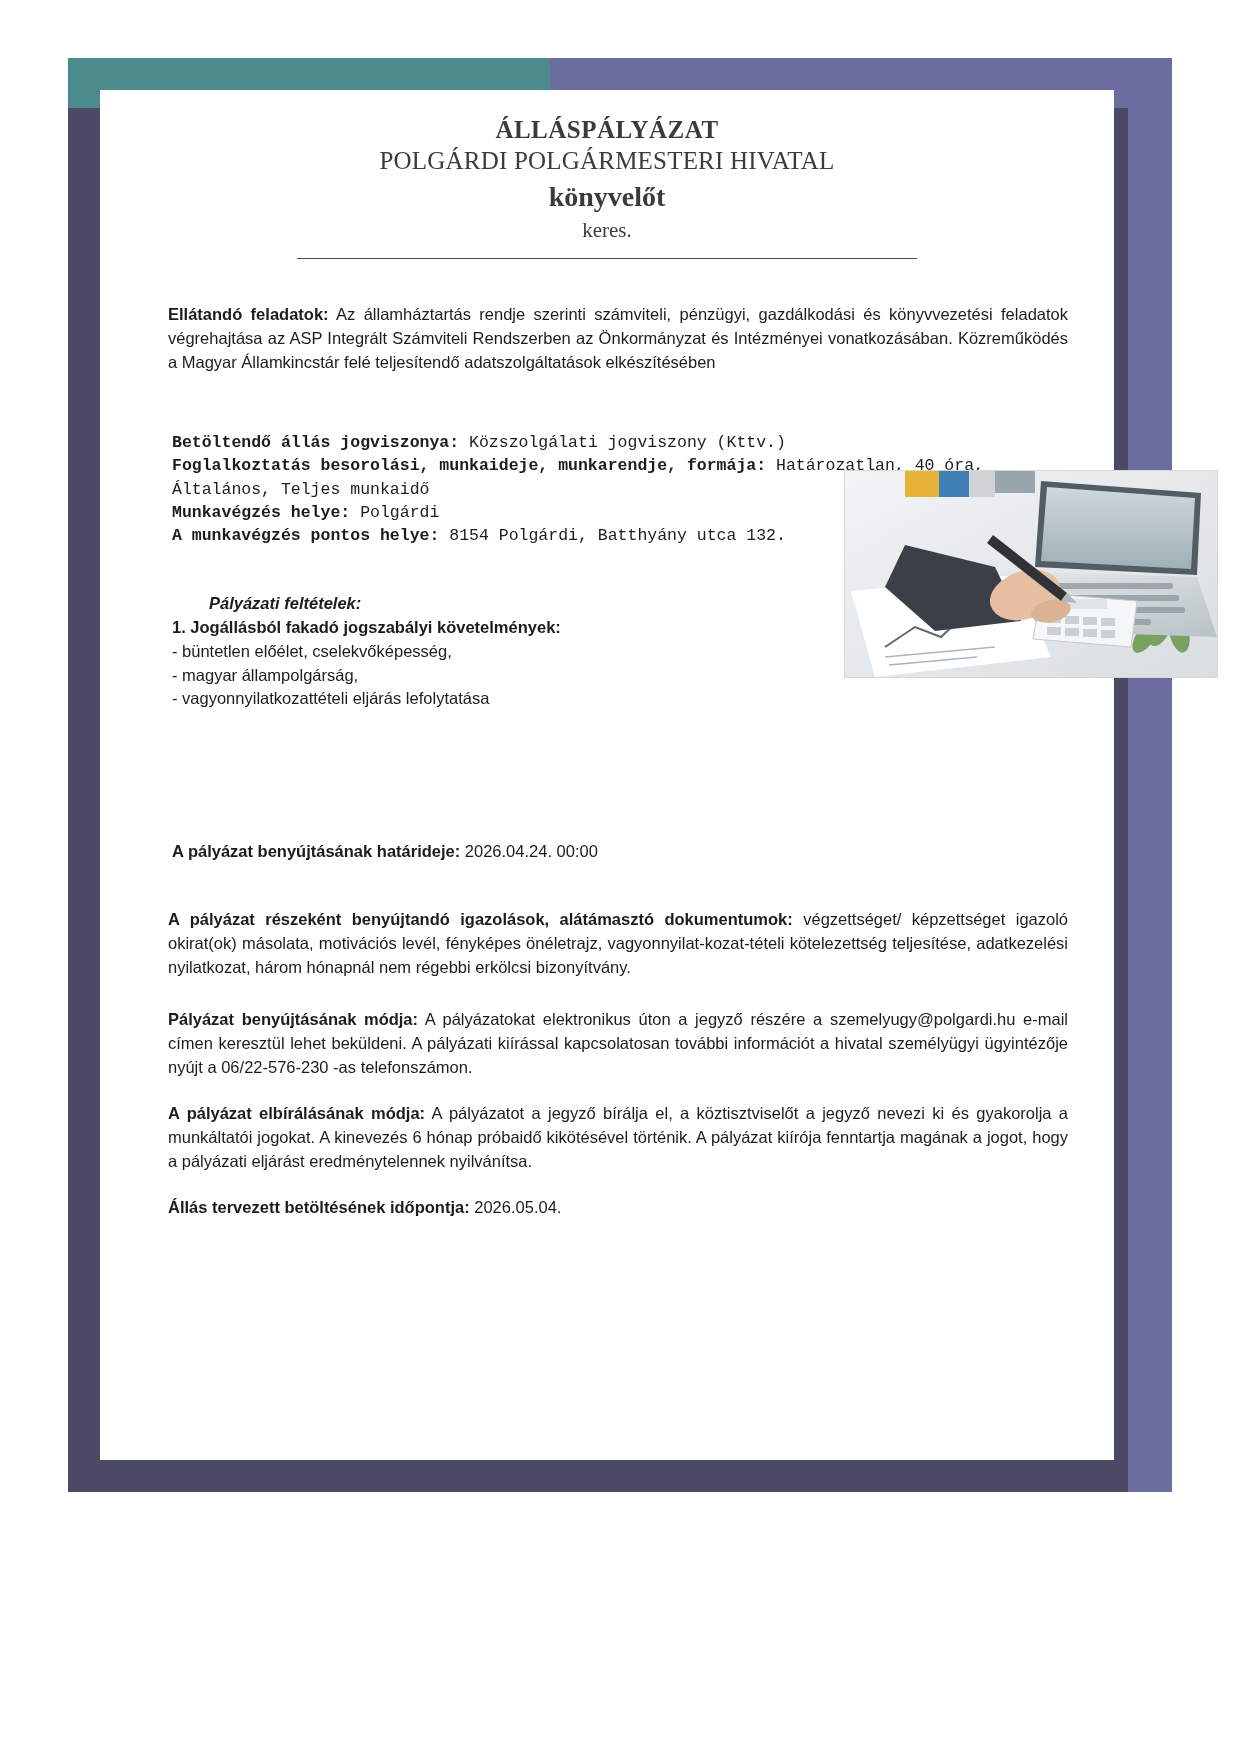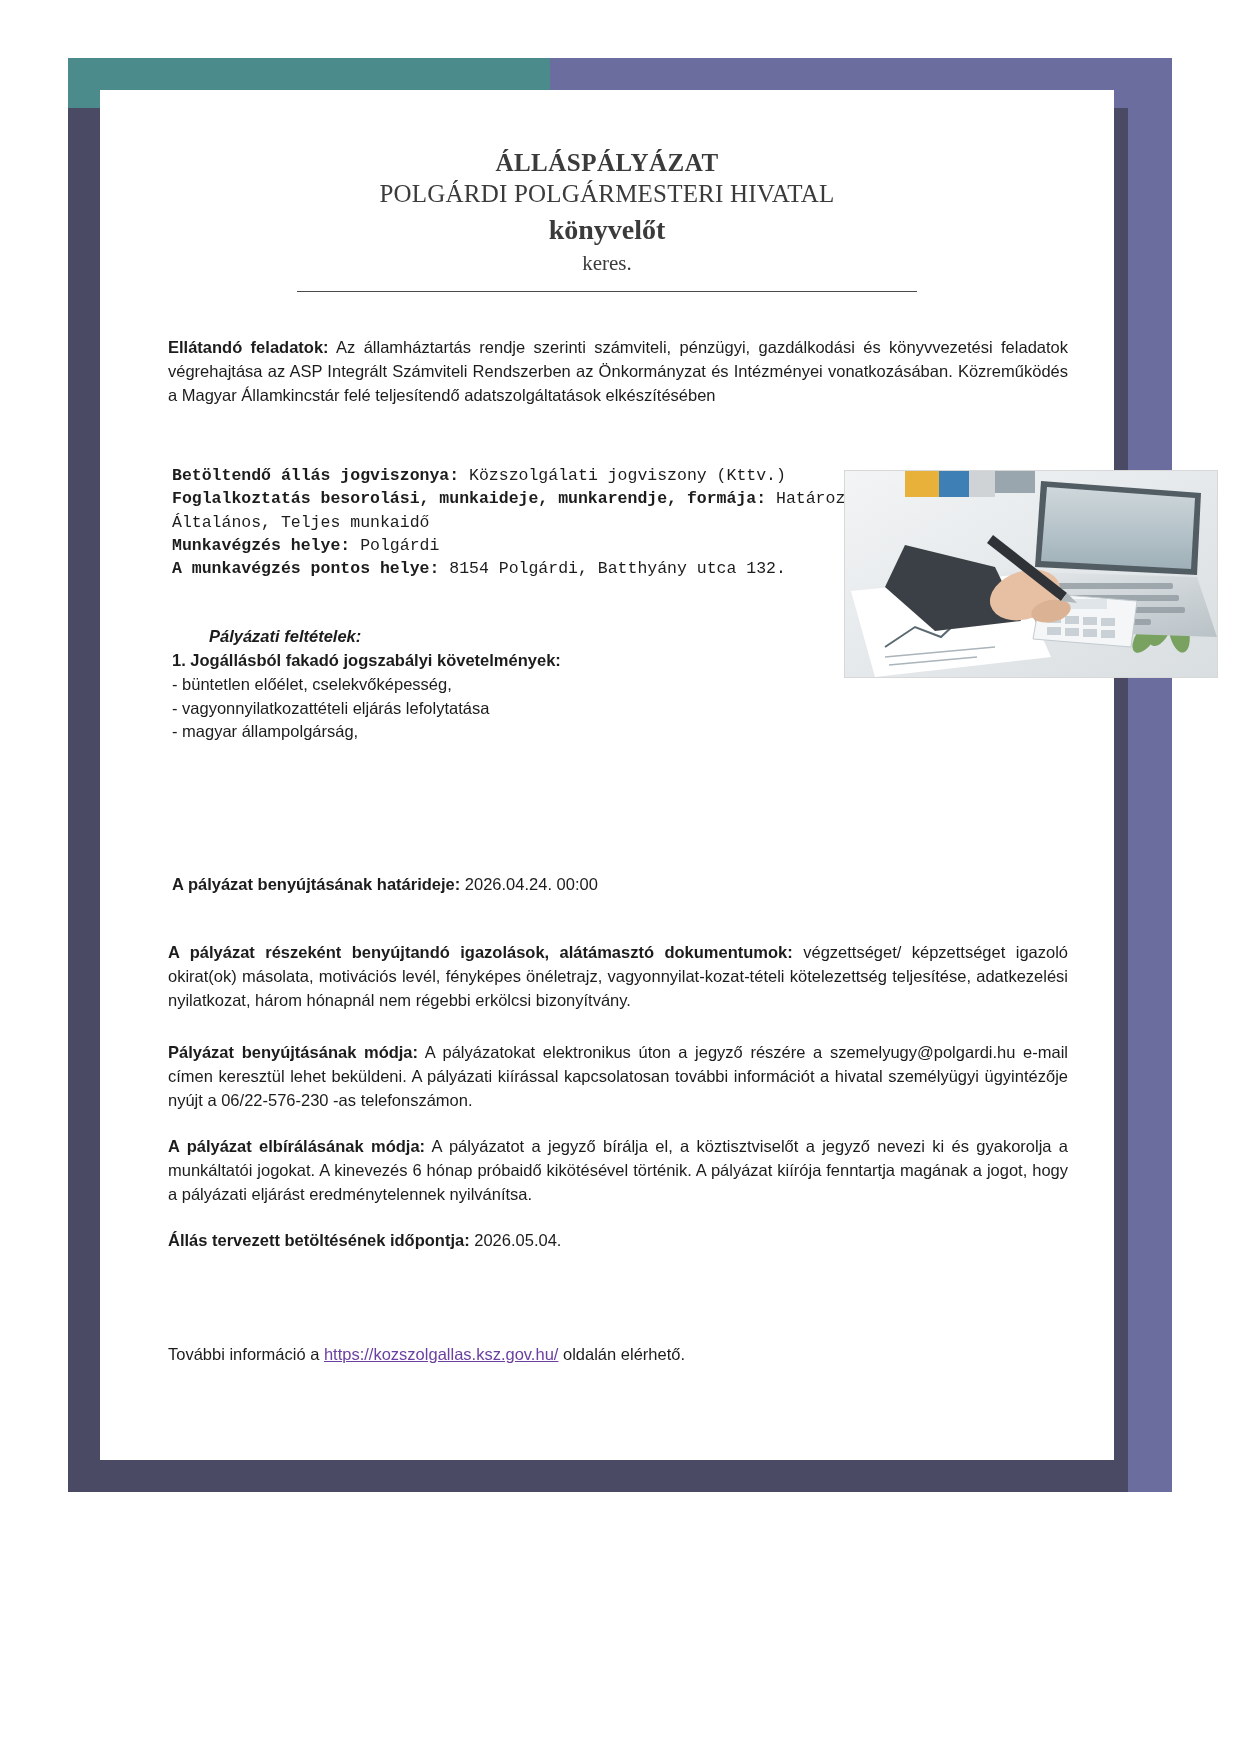--- a/index.html
+++ b/index.html
@@ -50,21 +50,21 @@
   }
 
   
   .content {
     position: absolute;
     left: 100px;
     top: 90px;
     width: 1014px;
     height: 1370px;
     box-sizing: border-box;
-    padding: 57px 34px 0 34px;
+    padding: 24px 34px 0 34px;
   }
 
   .title-block {
     text-align: center;
     font-family: "Liberation Serif", serif;
     color: #3b3b3b;
   }
   .title-1 {
     font-size: 25px;
     font-weight: bold;
@@ -185,22 +185,22 @@
       <b>A munkavégzés pontos helye:</b><span> 8154 Polgárdi, Batthyány utca 132.</span>
     </div>
   </div>
 
   <div class="sp-44"></div>
 
   <div class="body-text cond-list">
     <div class="italic" style="font-weight:bold;margin-left:37px;">Pályázati feltételek:</div>
     <div style="font-weight:bold;">1. Jogállásból fakadó jogszabályi követelmények:</div>
     <div>- büntetlen előélet, cselekvőképesség,</div>
+    <div>- magyar állampolgárság,</div>
     <div>- vagyonnyilatkozattételi eljárás lefolytatása</div>
-    <div>- magyar állampolgárság,</div>
   </div>
 
   <div class="sp-56"></div>
   <div class="sp-28"></div>
 
 
   <div class="sp-28"></div>
 
   <div class="body-text" style="padding-left:38px;margin-top:17px;">
     <b>A pályázat benyújtásának határideje:</b><span> 2026.04.24. 00:00</span>
@@ -226,23 +226,20 @@
 
   <div class="sp-22"></div>
 
   <div class="body-text" style="padding-left:34px;">
     <b>Állás tervezett betöltésének időpontja:</b><span> 2026.05.04.</span>
   </div>
 
   <div class="sp-56"></div>
   <div class="sp-34"></div>
 
-  <div class="body-text footer-note">
-    <span>További információ a </span><a class="link" href="#">https://kozszolgallas.ksz.gov.hu/</a><span> oldalán elérhető.</span>
-  </div>
 
 </div>
 
 <div class="photo">
   <svg width="372" height="206" viewBox="0 0 372 206" xmlns="http://www.w3.org/2000/svg">
     <defs>
       <linearGradient id="bgG" x1="0" y1="0" x2="1" y2="1">
         <stop offset="0%" stop-color="#f2f4f5"></stop>
         <stop offset="100%" stop-color="#d9dee1"></stop>
       </linearGradient>

